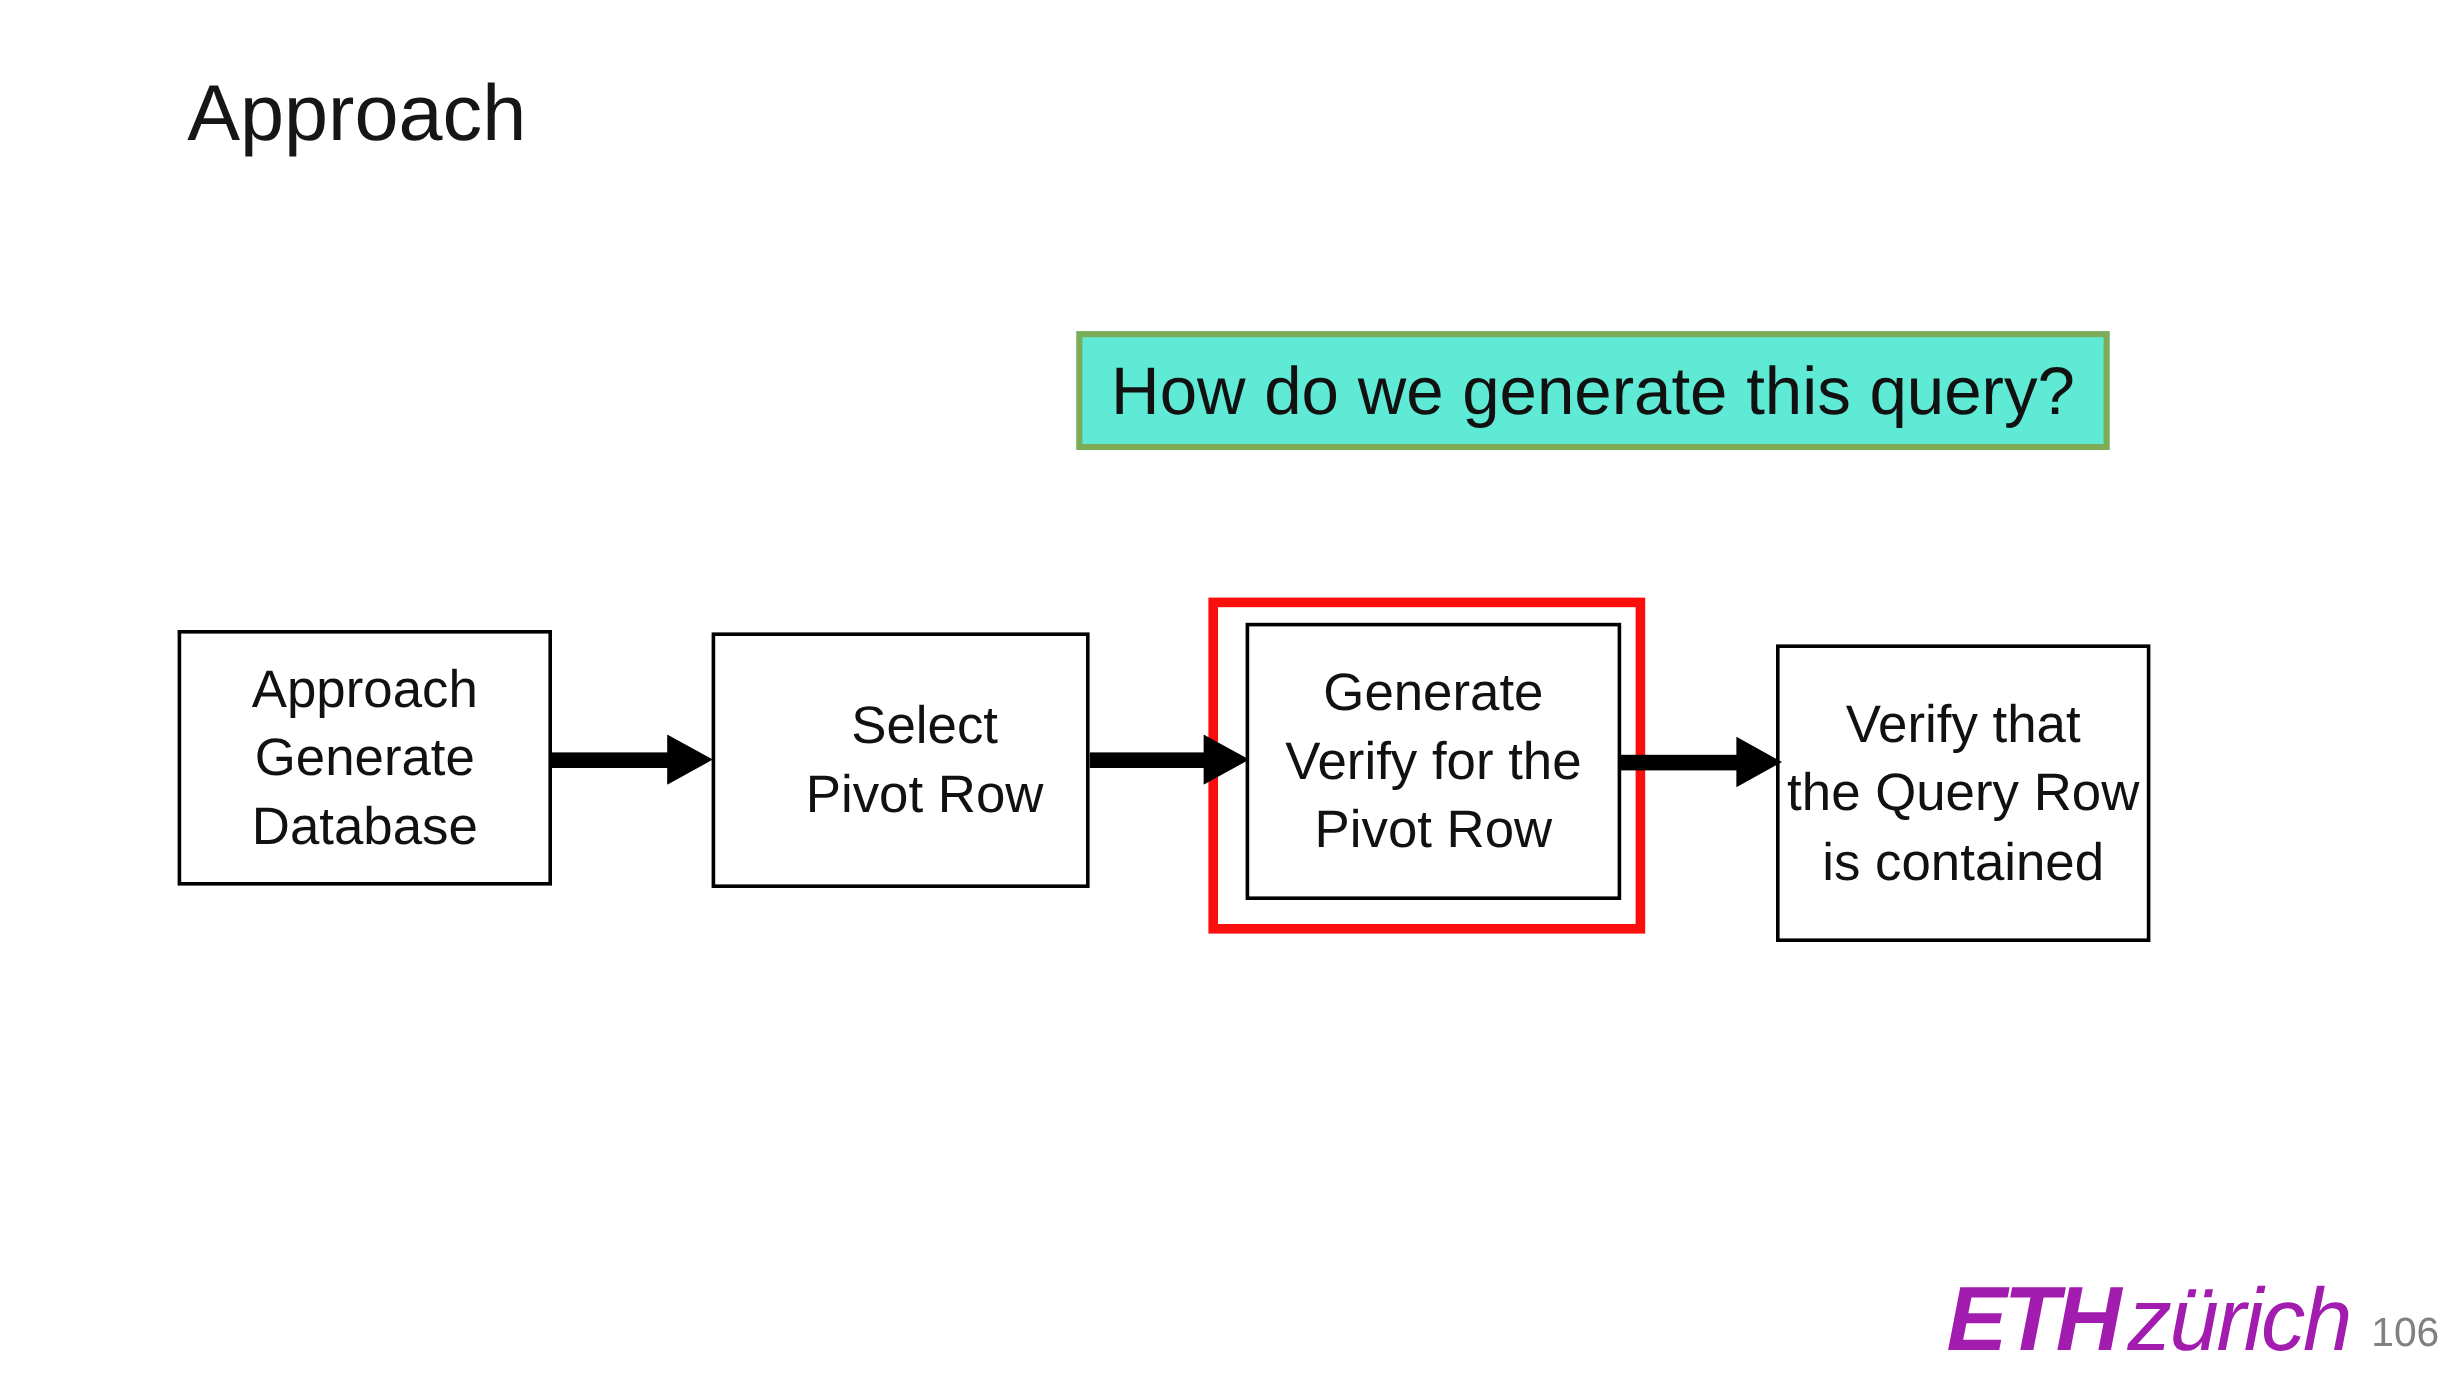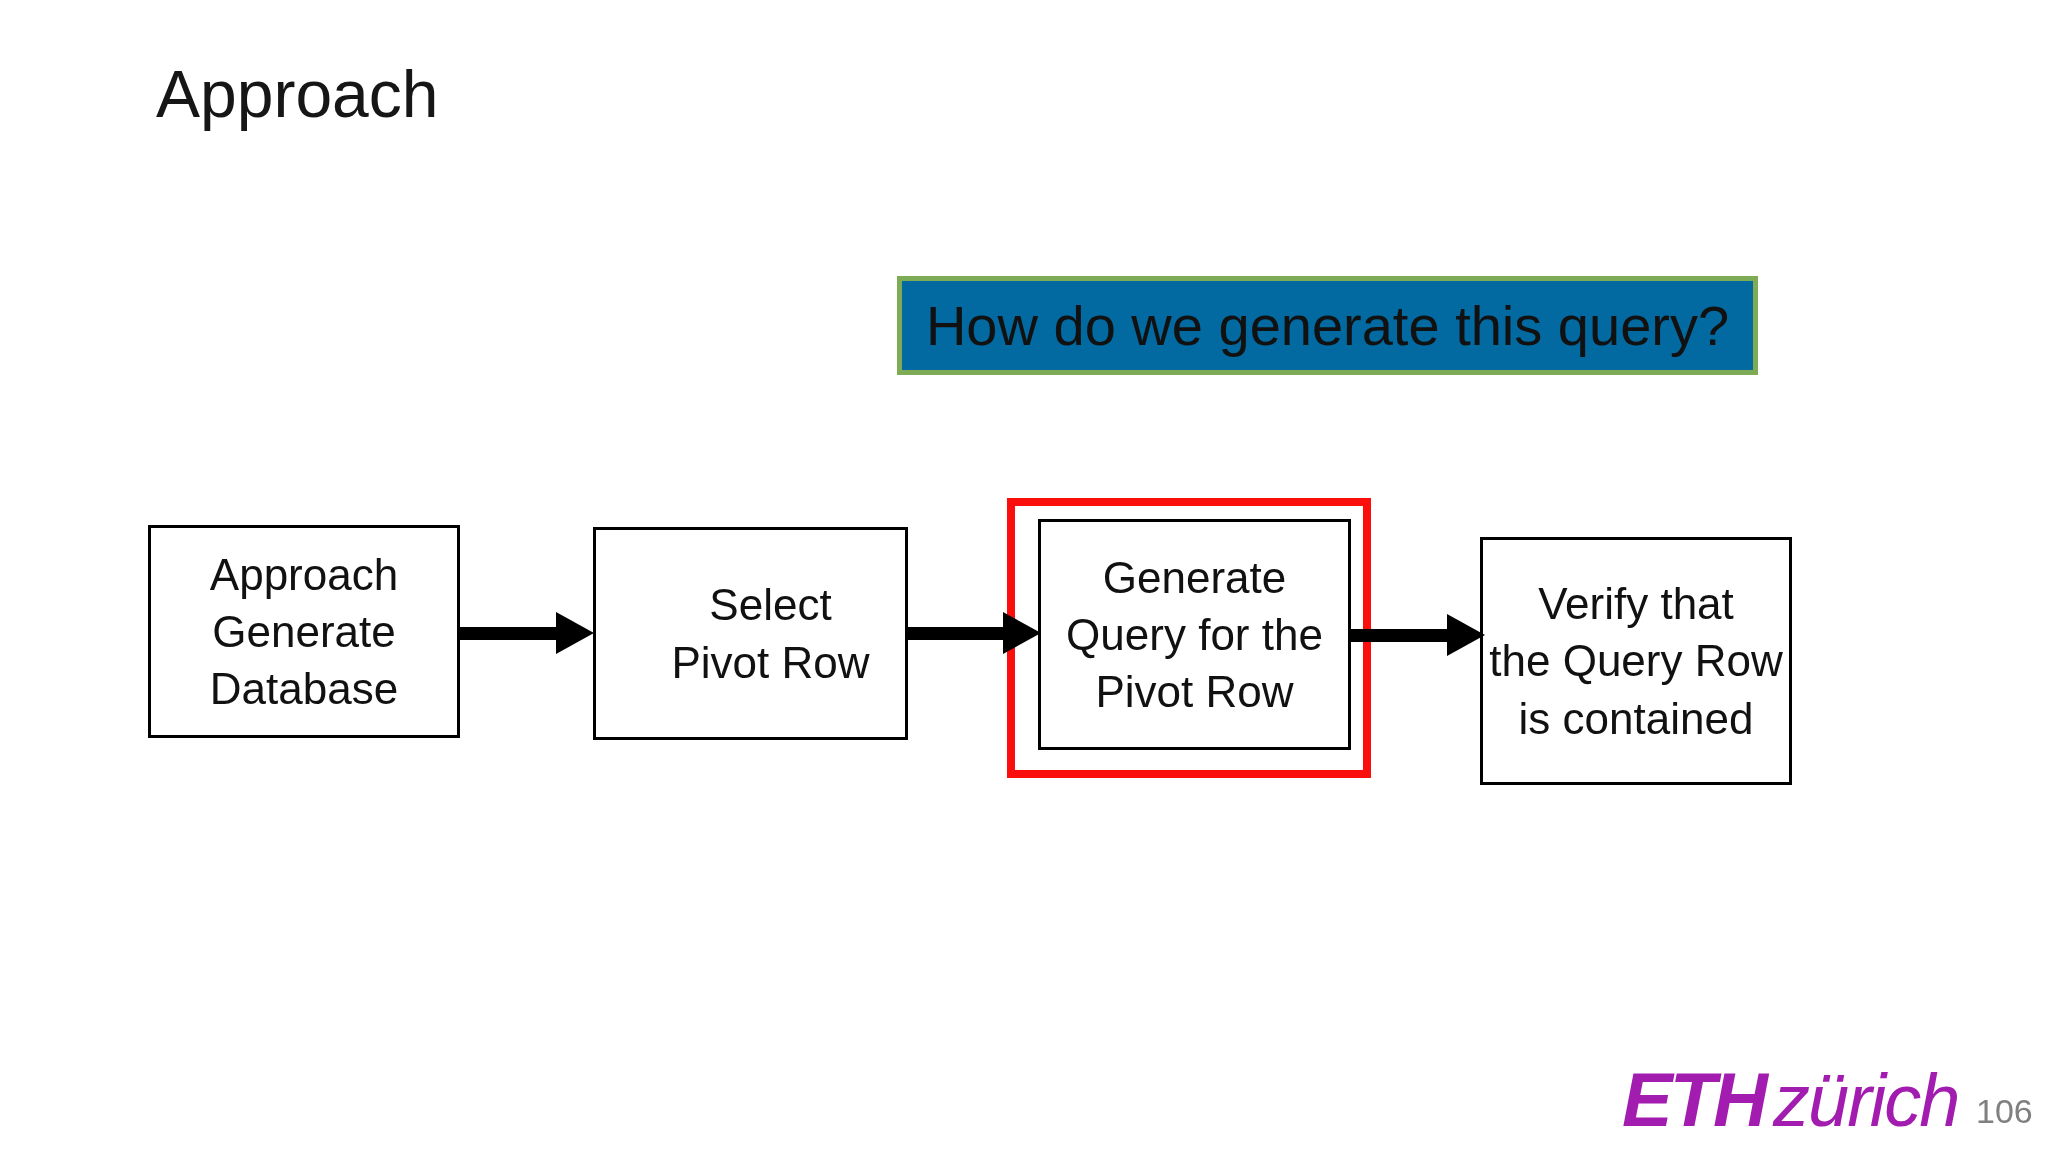--- a/index.html
+++ b/index.html
@@ -31,21 +31,21 @@
   }
 
   
   .callout {
     position: absolute;
     left: 897px;
     top: 276px;
     width: 861px;
     height: 99px;
     box-sizing: border-box;
-    background: #0369a1;
+    background: #5eead4;
     border: 5px solid #7dab56;
     display: flex;
     align-items: center;
     justify-content: center;
   }
   .callout-text {
     font-size: 56px;
     color: #111111;
     white-space: nowrap;
   }
@@ -153,21 +153,21 @@
     <span class="flow-line">Pivot Row</span>
   </div>
 
   <svg class="flow-arrow" id="arrow-2" width="133" height="42" viewBox="0 0 133 42">
     <rect x="0" y="15" width="97" height="13" fill="#000000"></rect>
     <polygon points="95,0 133,21 95,42" fill="#000000"></polygon>
   </svg>
 
   <div class="flow-box" id="flow-box-3">
     <span class="flow-line">Generate</span>
-    <span class="flow-line">Query for the</span>
+    <span class="flow-line">Verify for the</span>
     <span class="flow-line">Pivot Row</span>
   </div>
 
   <svg class="flow-arrow" id="arrow-3" width="135" height="42" viewBox="0 0 135 42">
     <rect x="0" y="15" width="99" height="13" fill="#000000"></rect>
     <polygon points="97,0 135,21 97,42" fill="#000000"></polygon>
   </svg>
 
   <div class="flow-box" id="flow-box-4">
     <span class="flow-line">Verify that</span>

